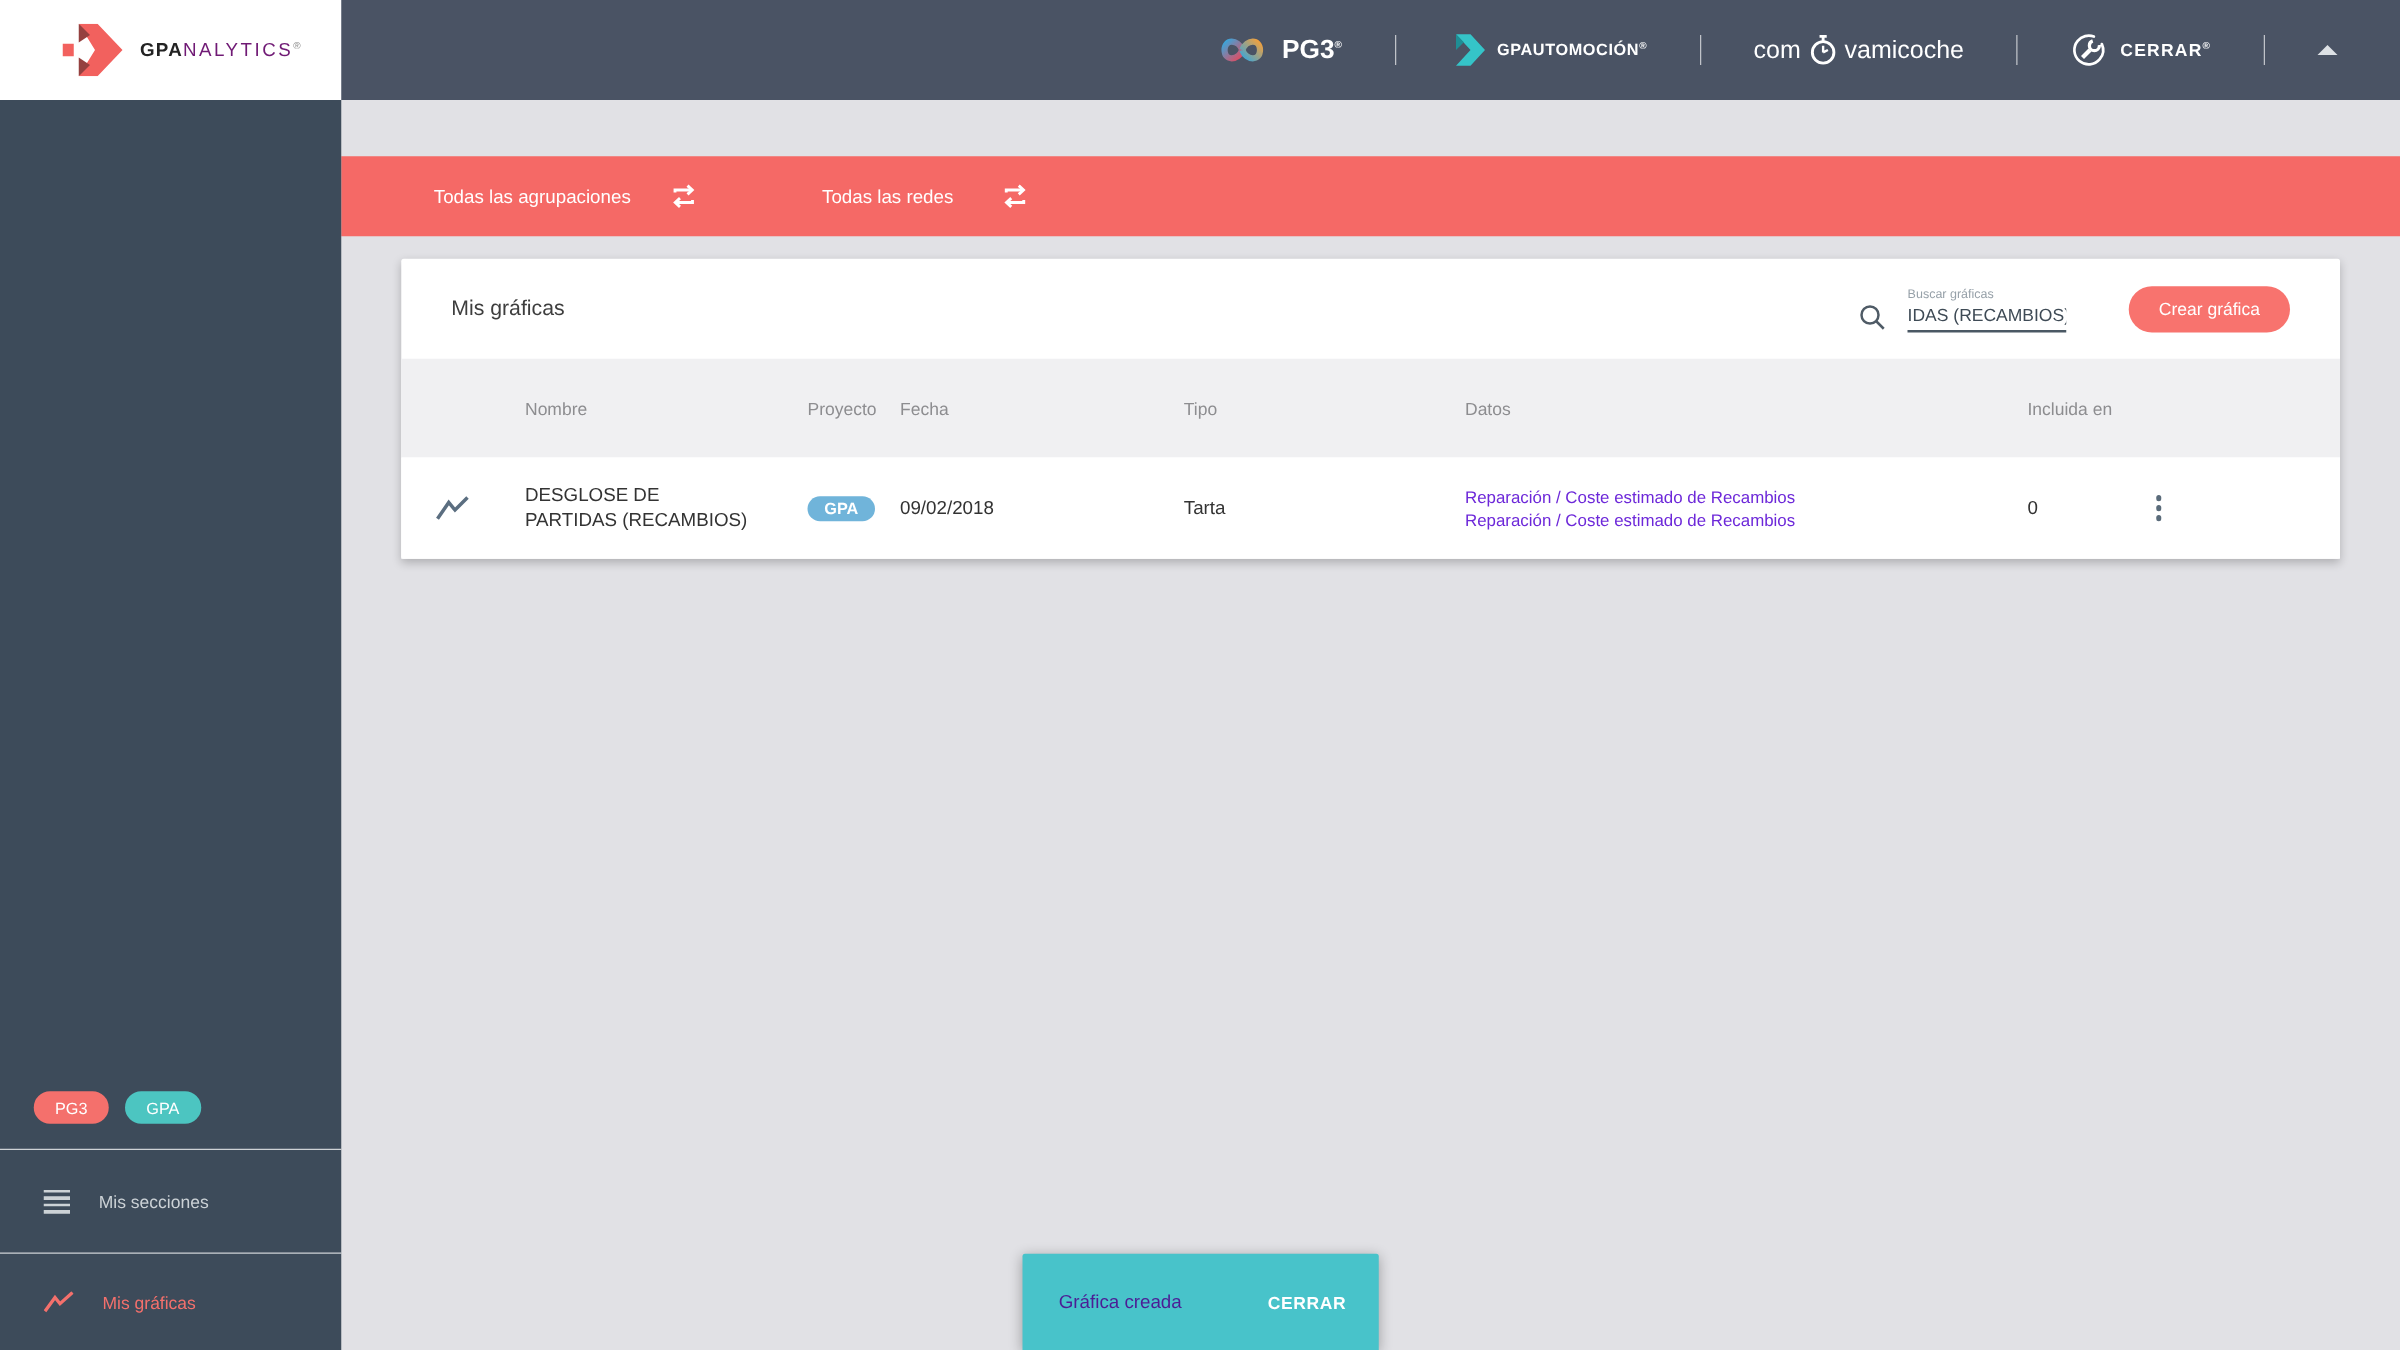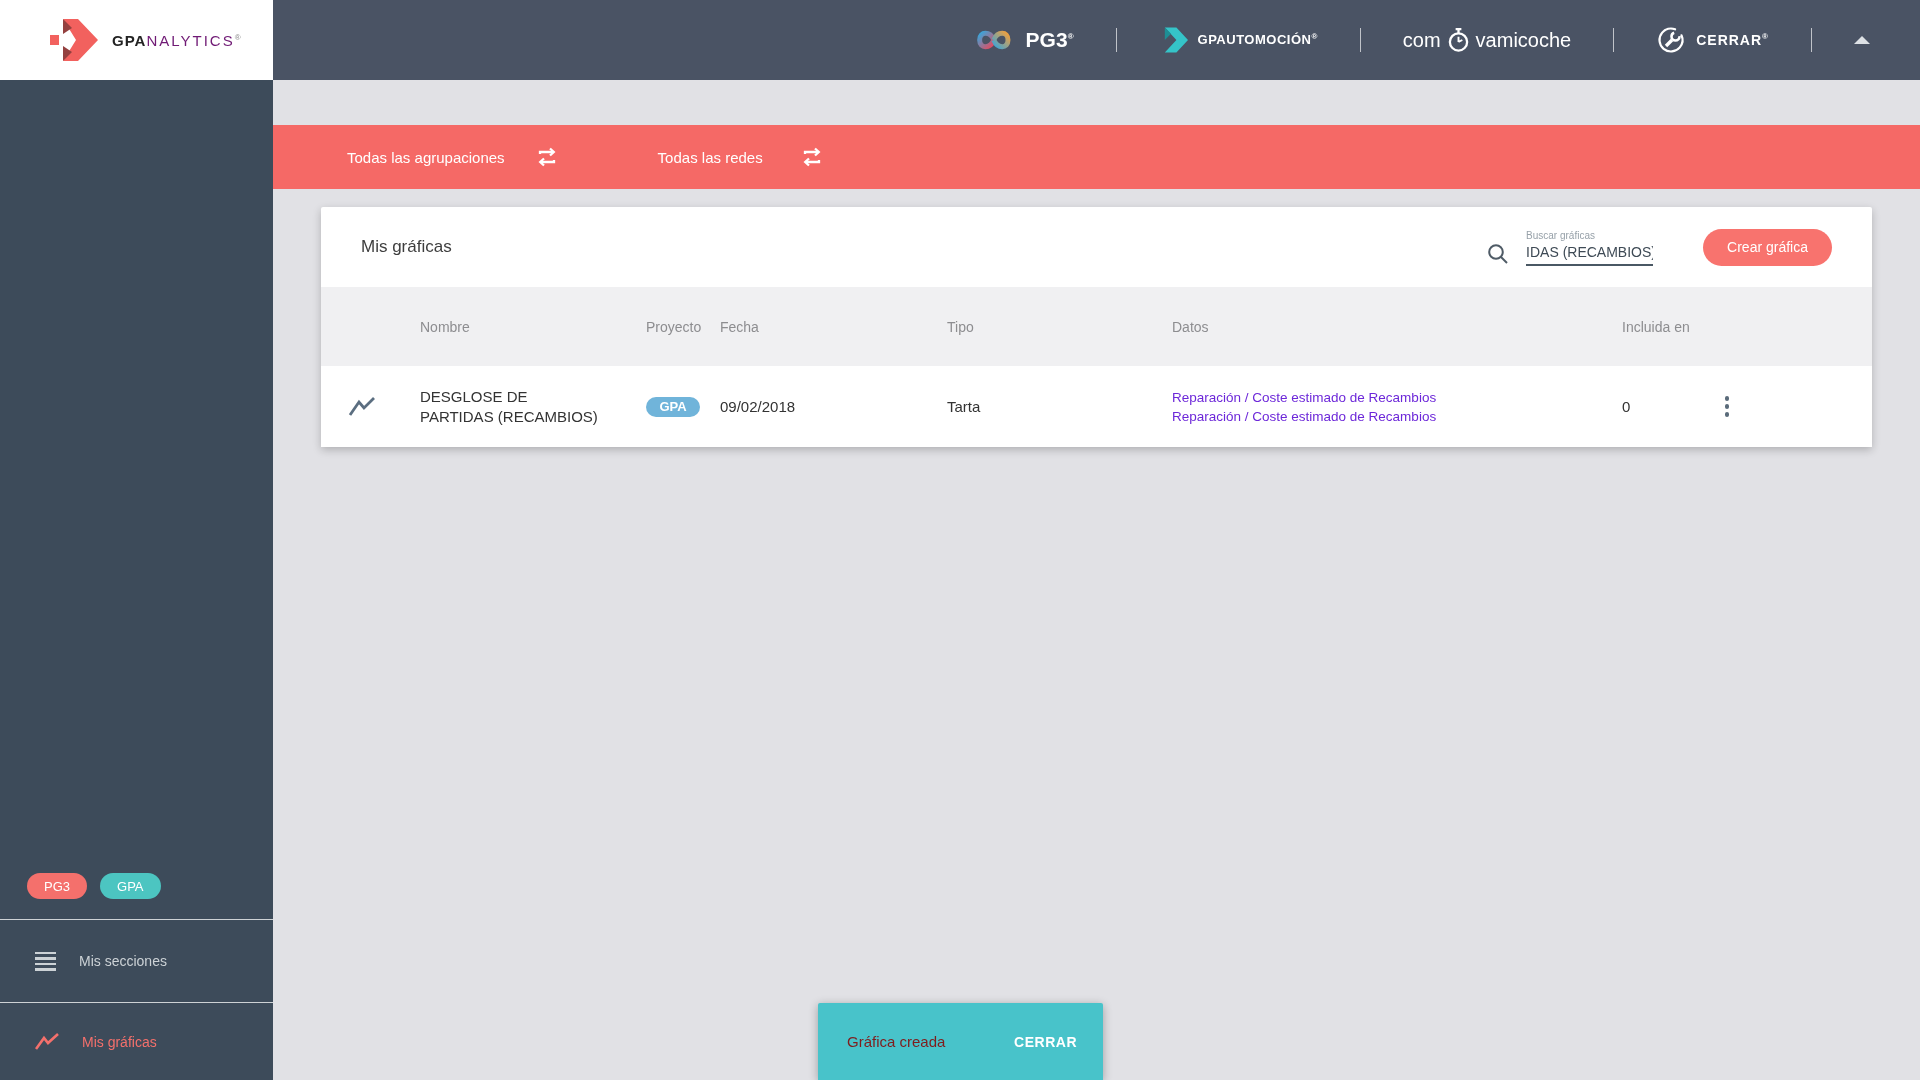--- a/index.html
+++ b/index.html
@@ -79,21 +79,21 @@
   .proj-badge { display:inline-flex; align-items:center; justify-content:center; width:54px; height:20px;
                 border-radius:10px; background:#70b4da; color:#ffffff; font-size:13px; font-weight:bold; }
   .datos div { font-size:13.5px; color:#6d28d9; line-height:19px; }
   .kebab { display:flex; flex-direction:column; gap:3.5px; width:24px; align-items:center; cursor:pointer; }
   .kebab i { width:4.5px; height:4.5px; border-radius:50%; background:#5a6b7a; display:block; }
 
   
   .snackbar { position:absolute; left:818px; top:1003px; width:285px; height:77px; background:#48c3ca;
               border-radius:2px 2px 0 0; box-shadow:0 2px 10px rgba(0,0,0,0.3);
               display:flex; align-items:center; justify-content:space-between; padding:0 26px 0 29px; }
-  .snack-msg { color:#7f1d1d; font-size:15px; }
+  .snack-msg { color:#4c1d95; font-size:15px; }
   .snack-action { color:#ffffff; font-size:14px; font-weight:bold; letter-spacing:0.5px; cursor:pointer; }
 
   svg { display:block; }
 </style>
 </head>
 <body>
 
 <div class="topbar">
   <div class="logo-box">
     <span>

